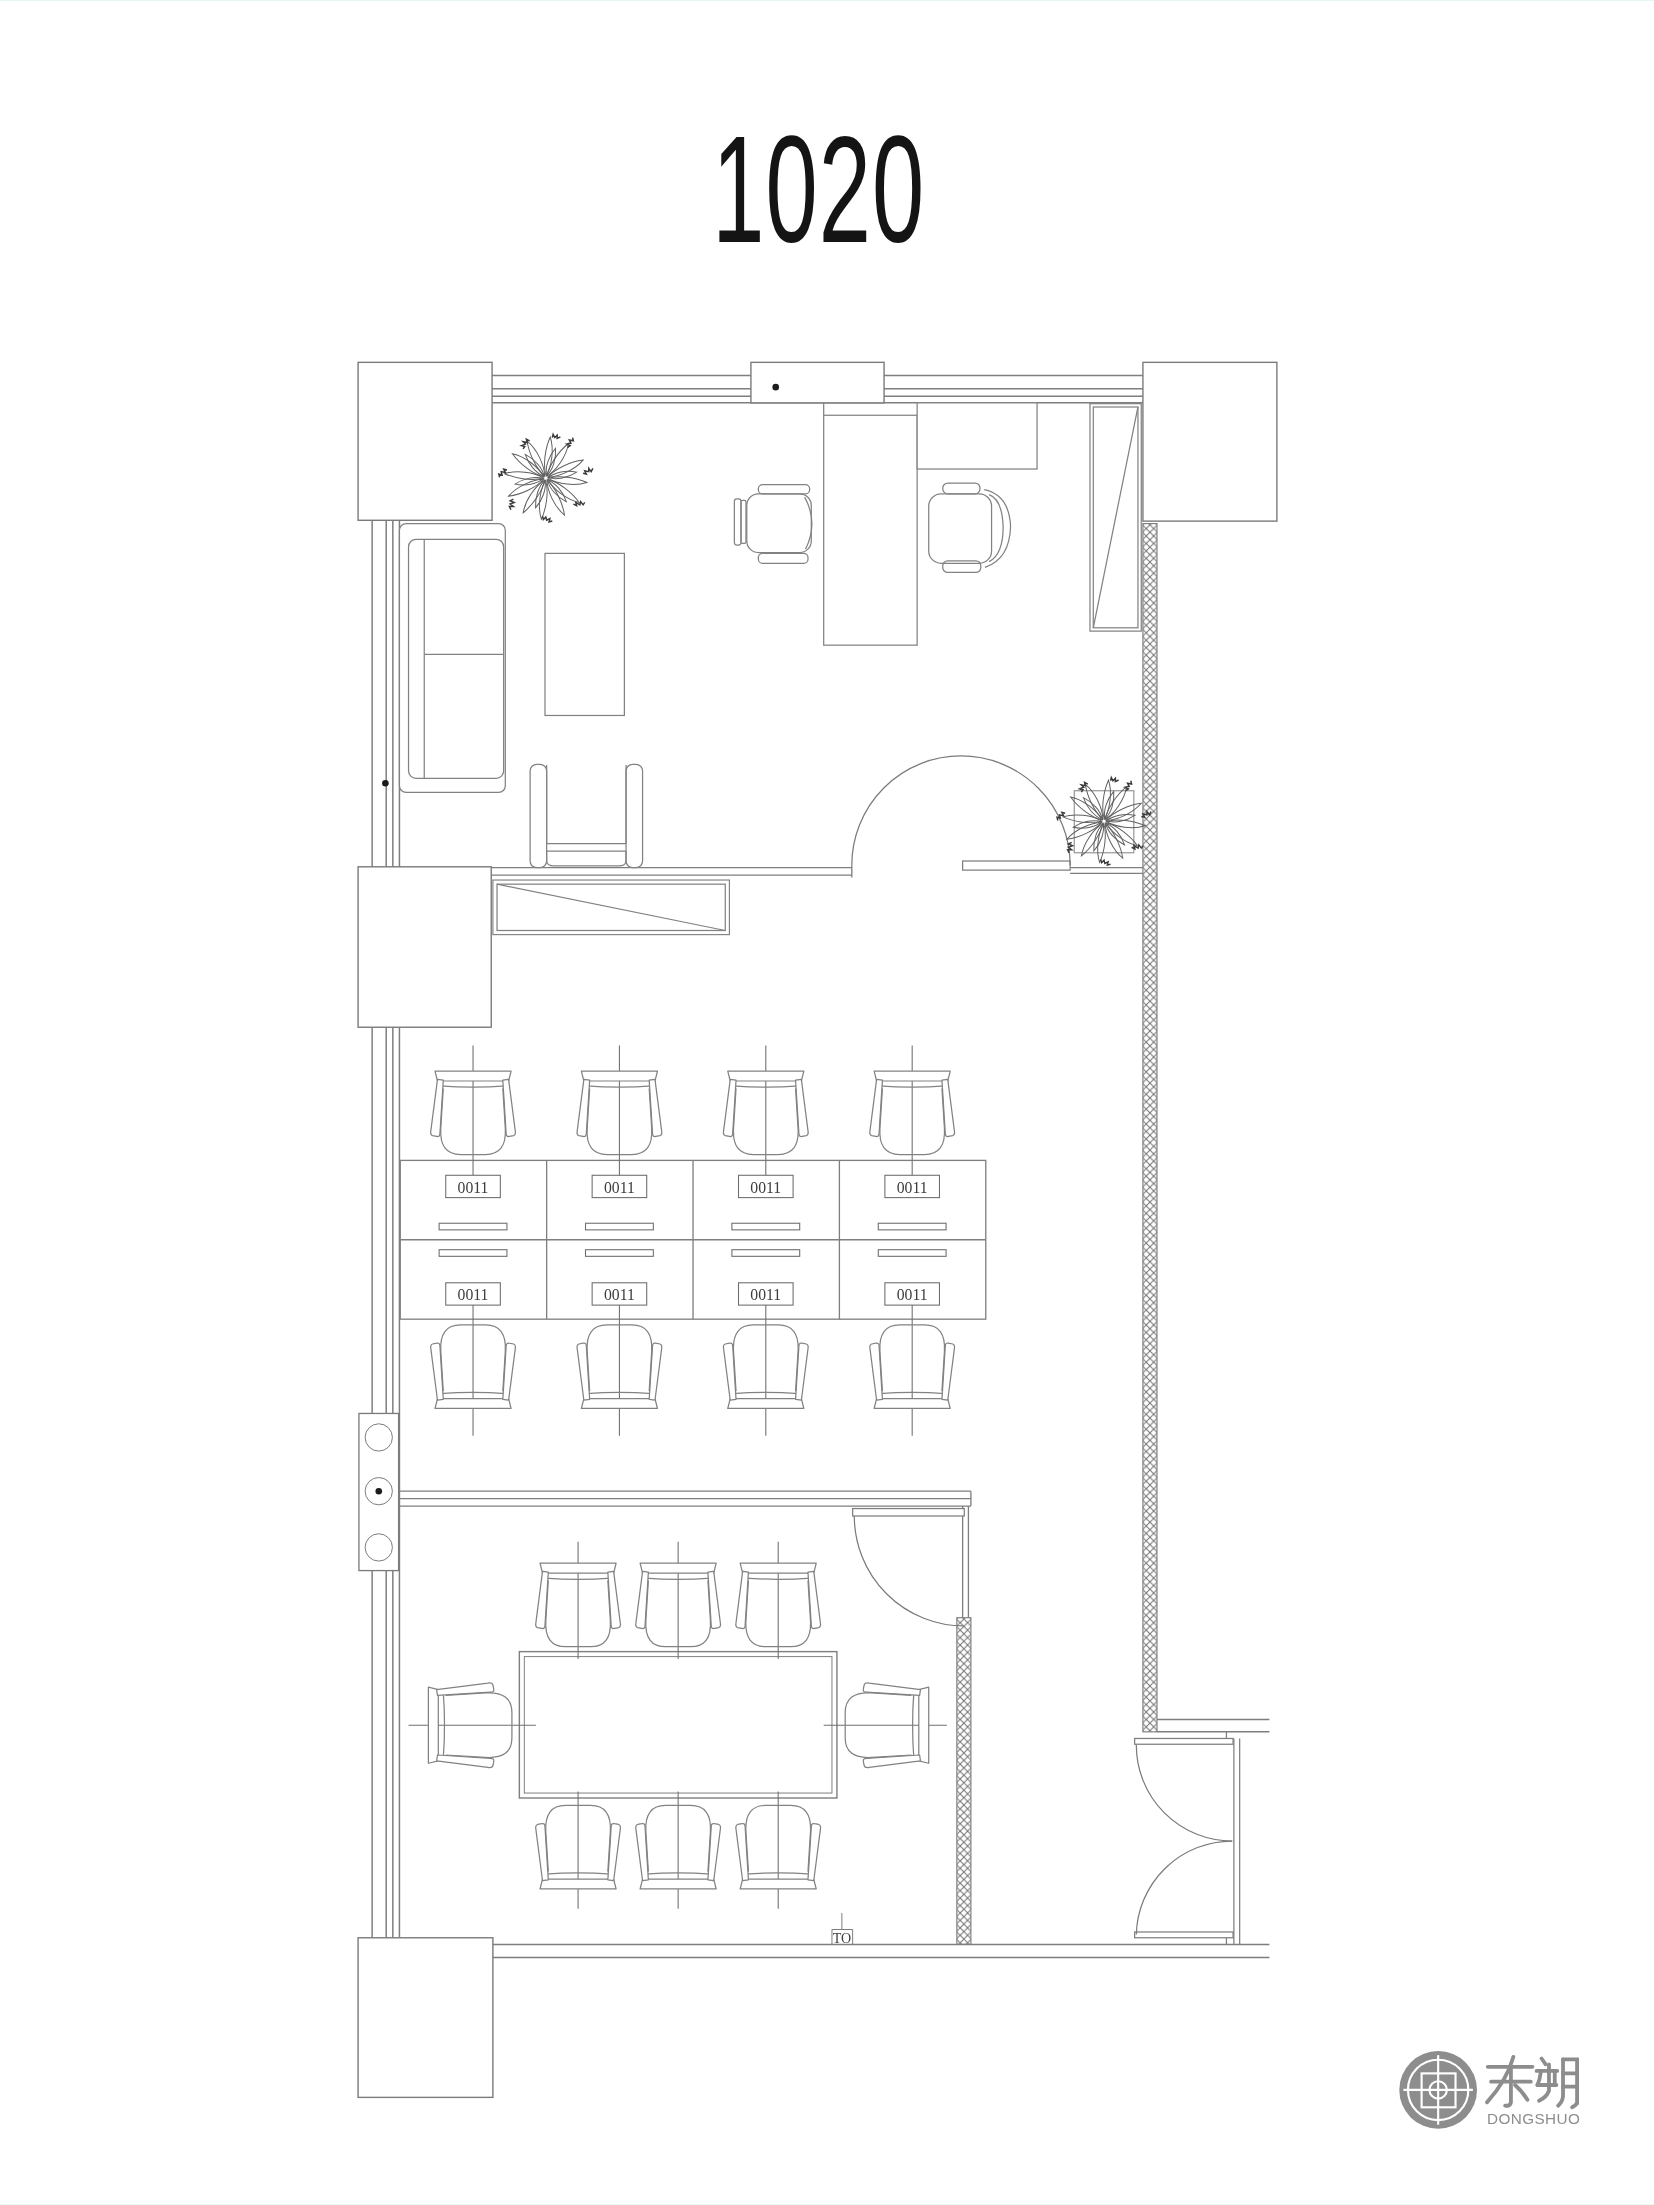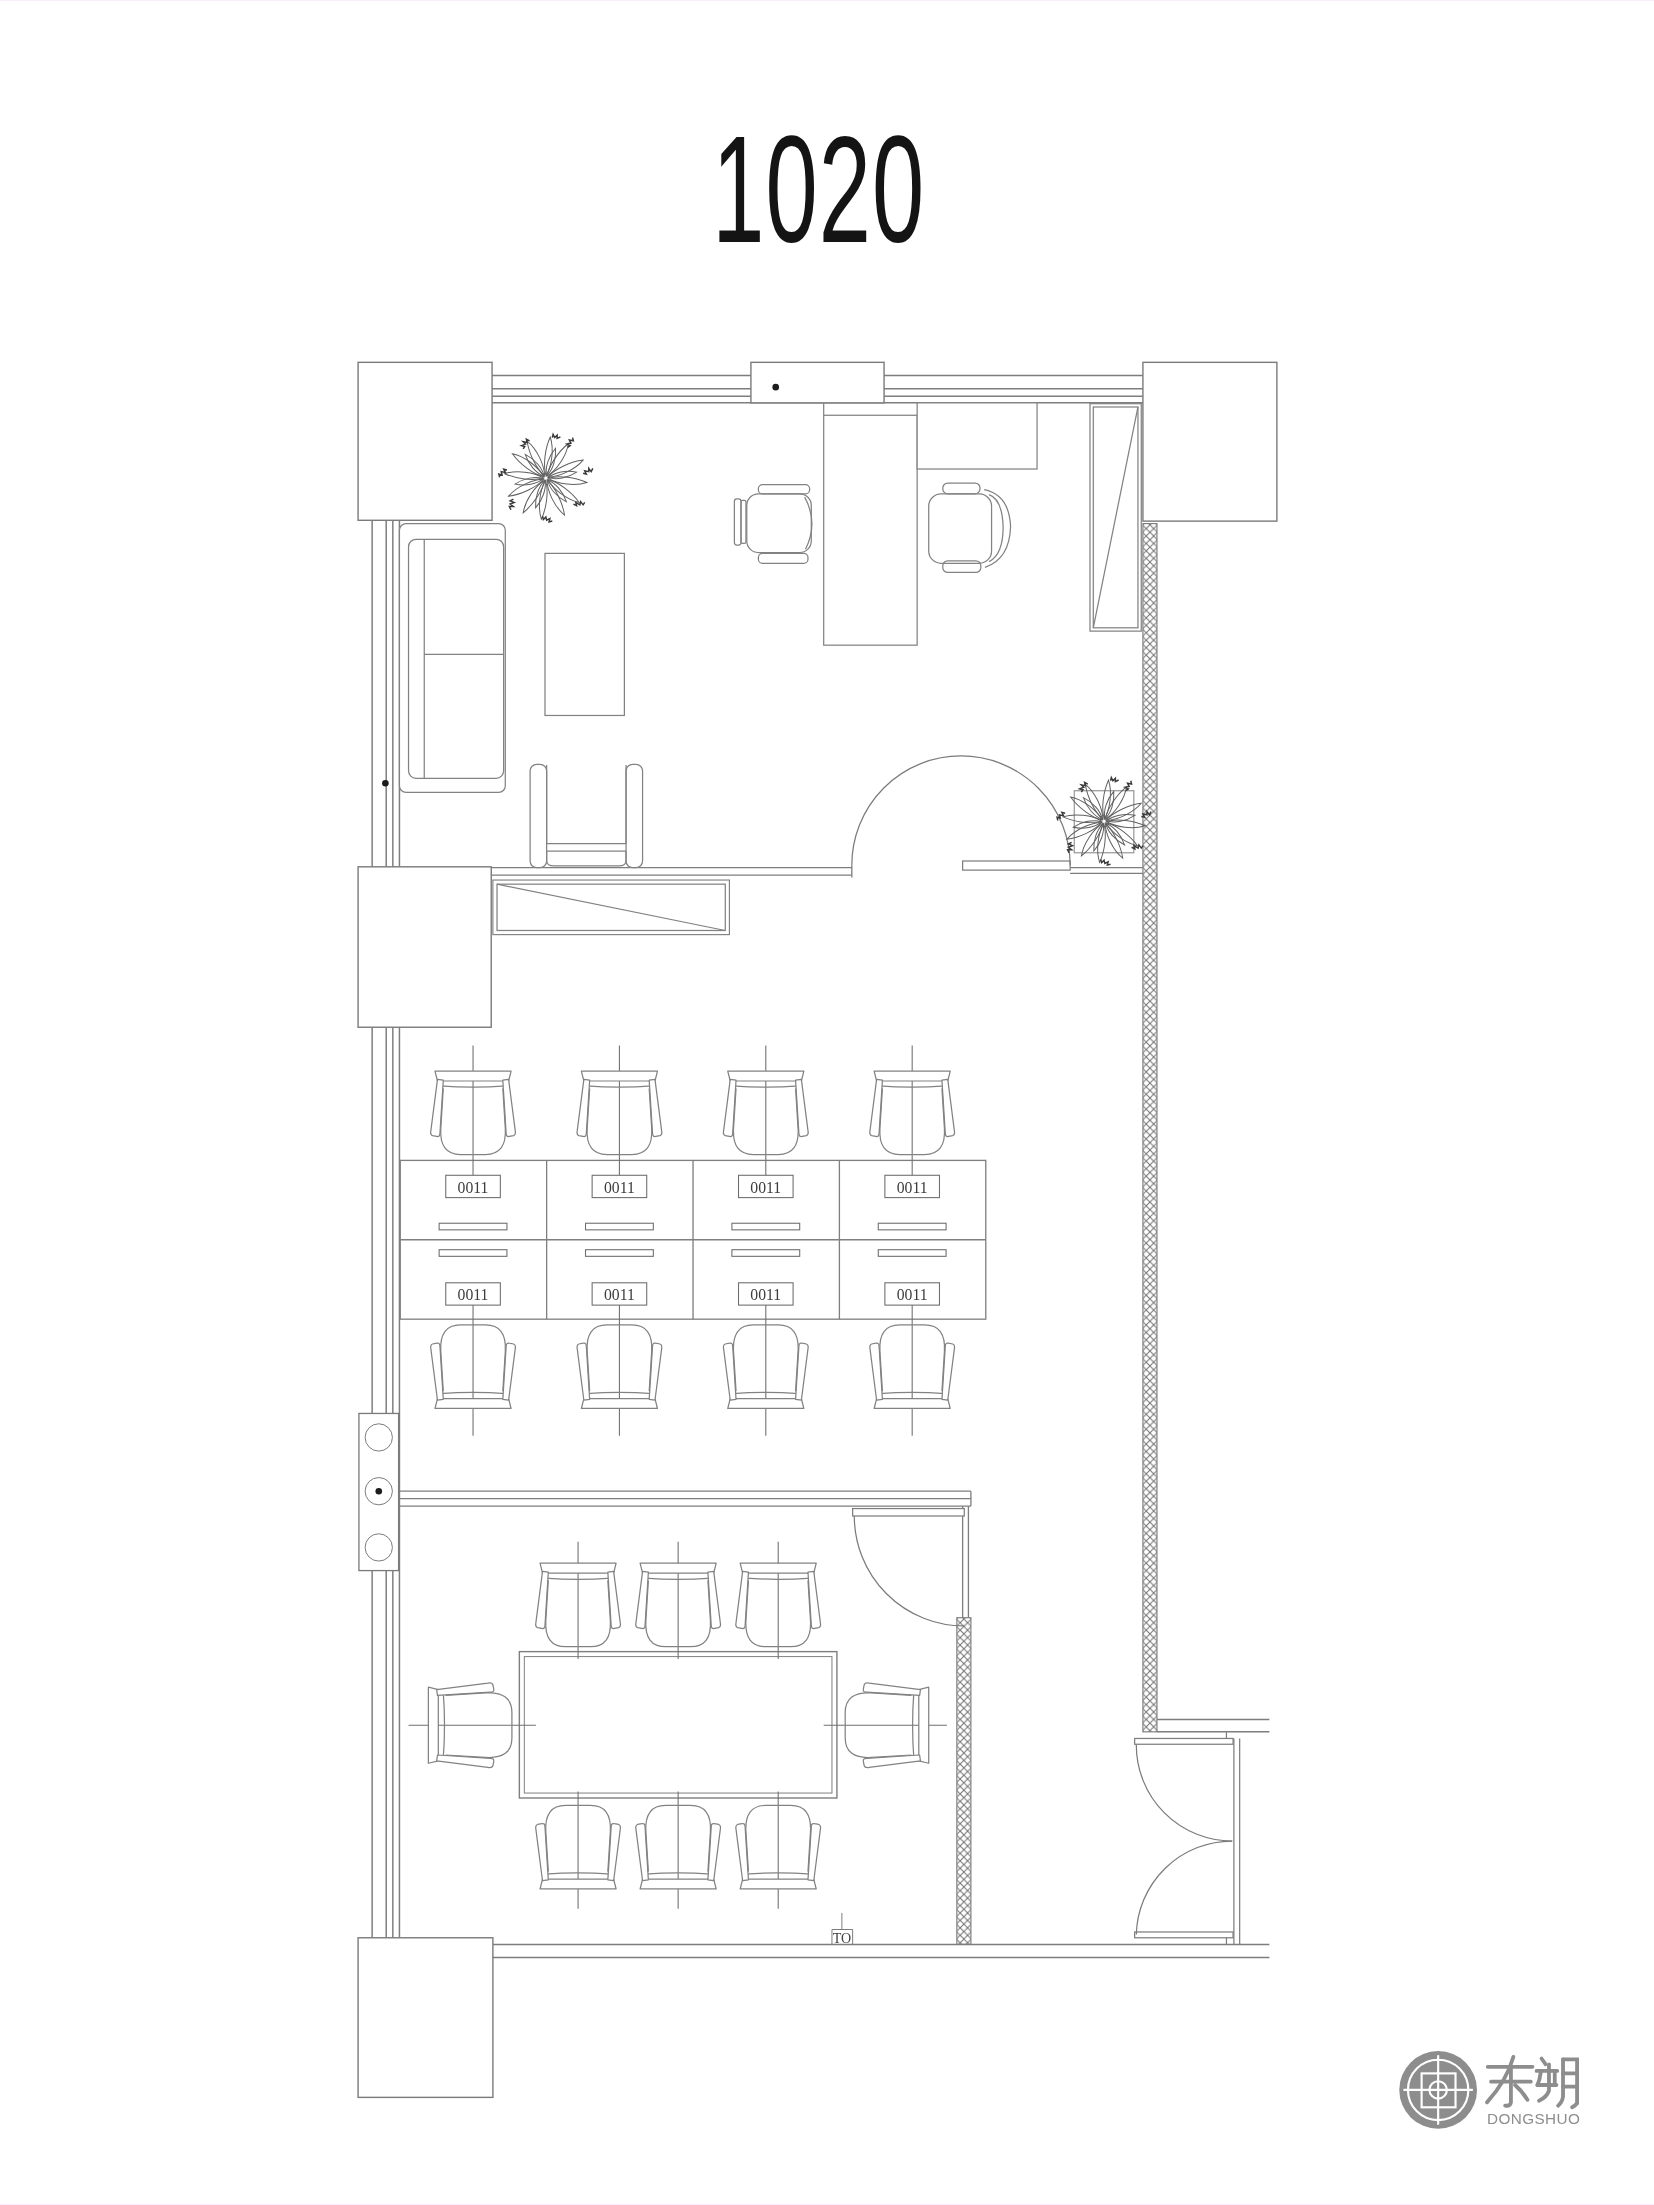--- a/index.html
+++ b/index.html
@@ -1,16 +1,16 @@
 <!DOCTYPE html>
 <html style="font-size:13.2px"><head>
 <meta charset="utf-8">
 <style>
 html,body{margin:0;padding:0;background:#ffffff;}
-#page{position:relative;width:1654px;height:2205px;background:#d946ef;overflow:hidden;}
+#page{position:relative;width:1654px;height:2205px;background:#14b8a6;overflow:hidden;}
 text{font-family:"Liberation Sans",sans-serif;}
 .ser{font-family:"Liberation Serif",serif;}
 </style>
 </head>
 <body>
 <div id="page">
 <svg width="1654" height="2205" viewBox="0 0 2000 2666" xmlns="http://www.w3.org/2000/svg">
 <defs>
 <pattern id="ht" width="9" height="9" patternUnits="userSpaceOnUse">
 <path d="M0,0 L9,9 M9,0 L0,9" stroke="#767676" stroke-width="1.3" fill="none"></path>

